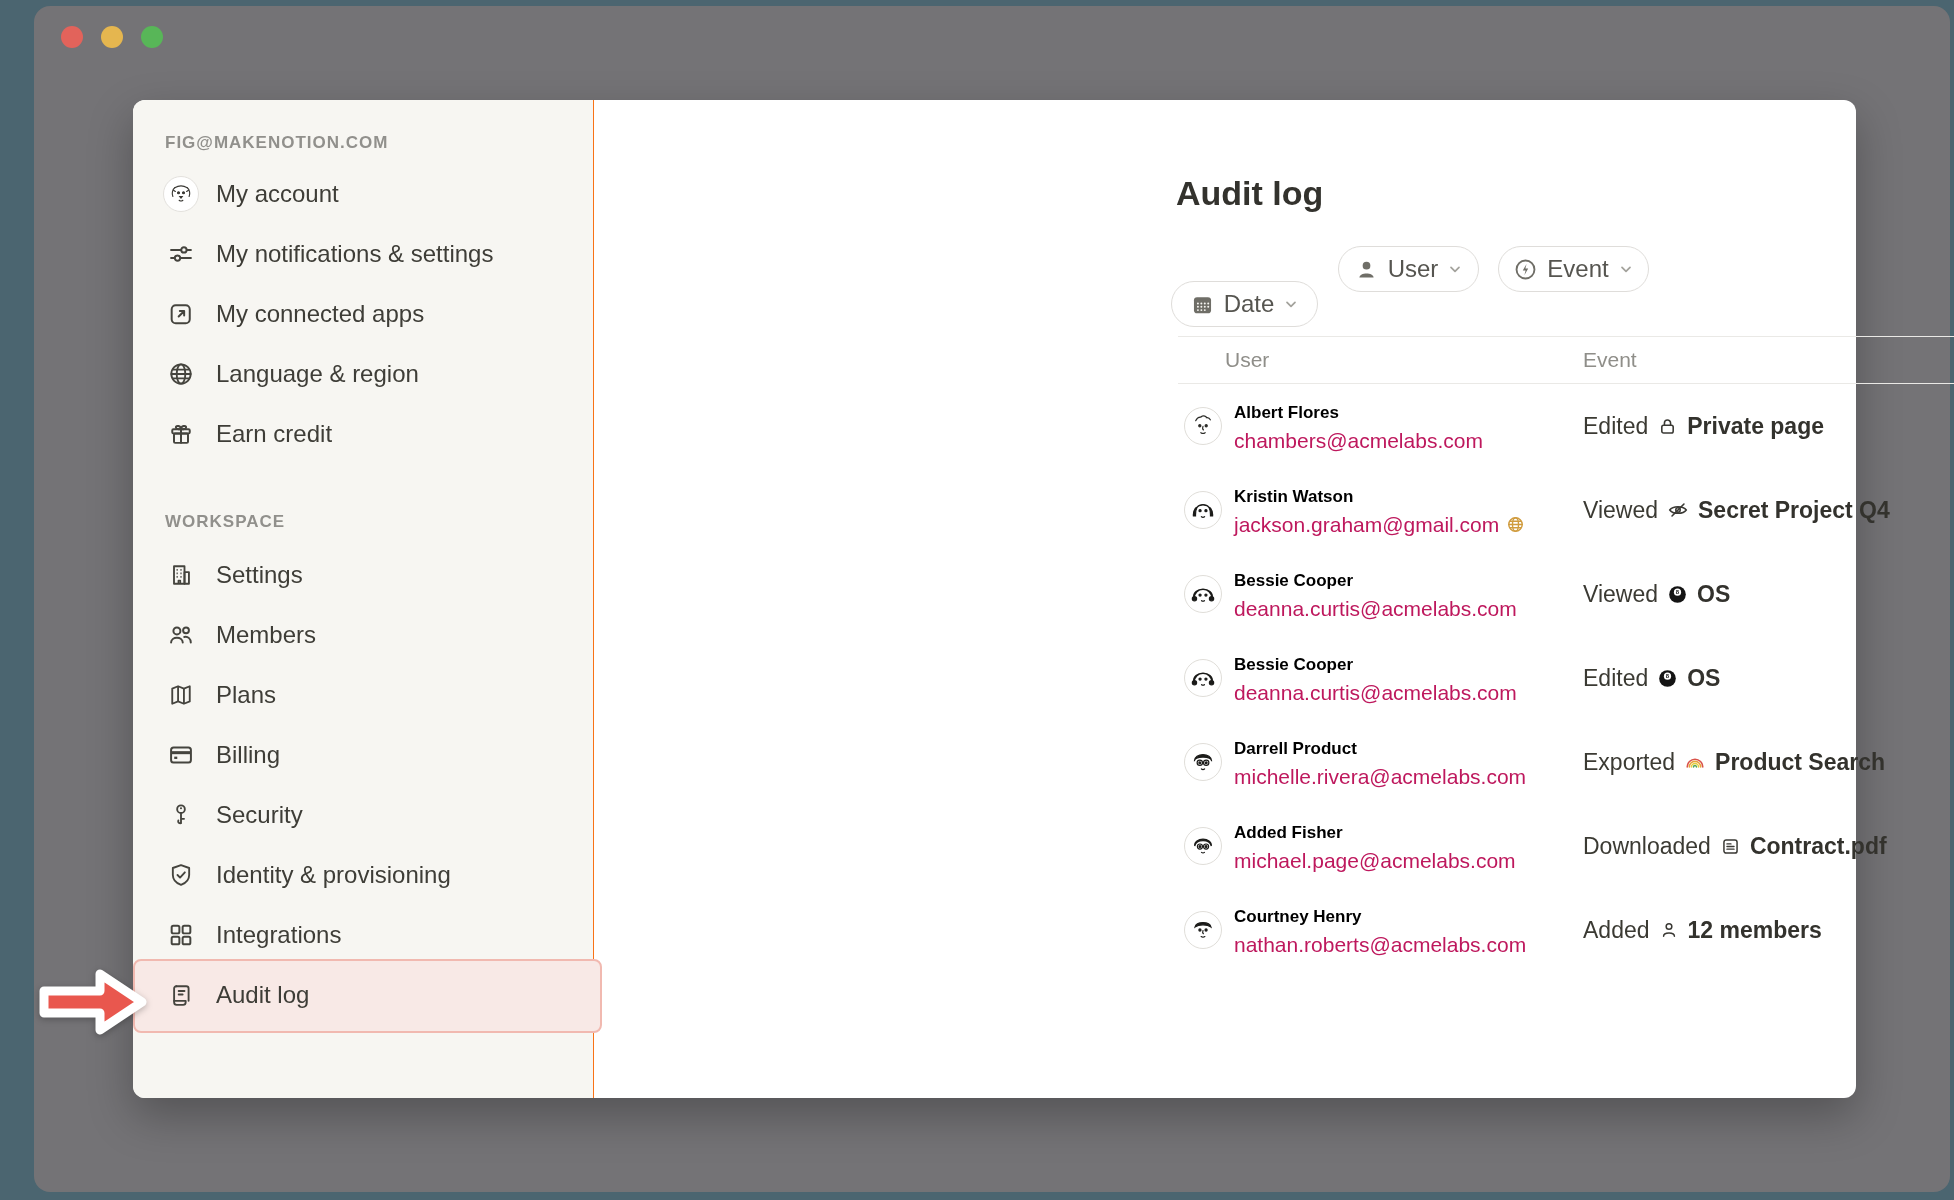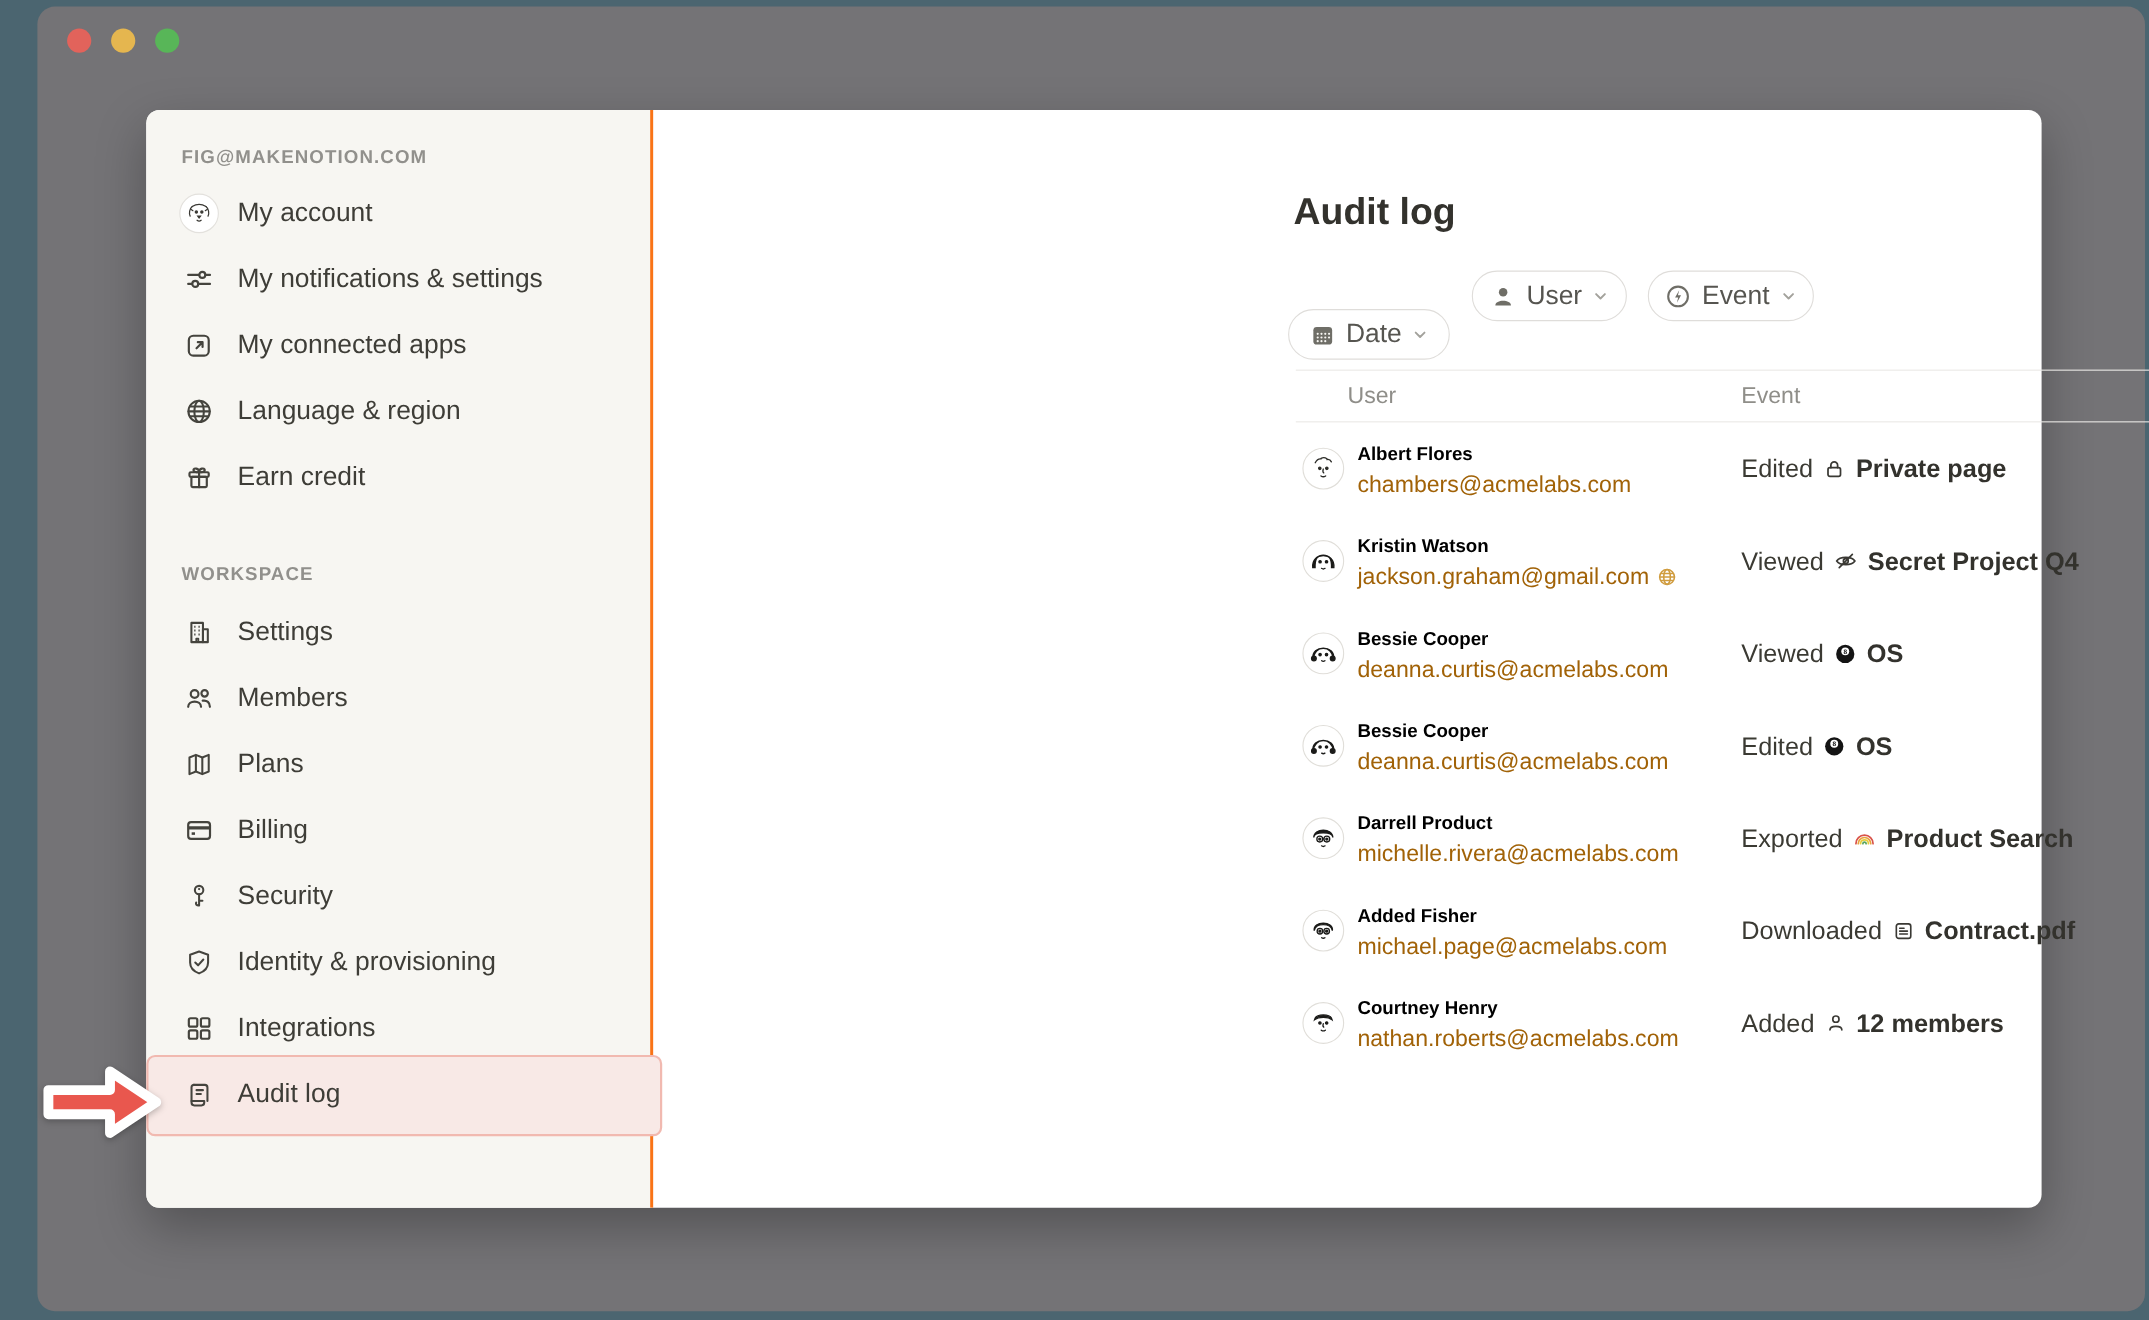--- a/index.html
+++ b/index.html
@@ -13,21 +13,21 @@
   .light.red    { background:#e2635b; }
   .light.yellow { background:#e5b64f; }
   .light.green  { background:#58b658; }
 
   .modal { position:absolute; left:99px; top:94px; width:1723px; height:998px;
            background:#ffffff; border-radius:12px; box-shadow:0 18px 45px rgba(0,0,0,.28);
            display:flex; }
 
   
   .sidebar { position:relative; width:461px; flex:0 0 461px; background:#f7f6f2;
-             border-right:3px solid #f97316; border-radius:12px 0 0 12px; overflow:visible; }
+             border-right:1px solid #f97316; border-radius:12px 0 0 12px; overflow:visible; }
   .acct-header, .ws-header { position:absolute; left:32px; font-size:17px; font-weight:600;
              letter-spacing:1px; color:#91908c; }
   .acct-header { top:33px; }
   .ws-header   { top:412px; }
   .srow { position:absolute; left:30px; height:44px; display:flex; align-items:center; z-index:1; width:400px; }
   .srow .icw { width:36px; height:36px; display:flex; align-items:center; justify-content:center; flex:0 0 36px; }
   .srow .lbl { margin-left:17px; font-size:24px; color:#3e3d37; white-space:nowrap; }
   .avatar-sm { width:36px; height:36px; border-radius:50%; background:#fff; border:1px solid #e3e1dd;
                display:flex; align-items:center; justify-content:center; }
   .hl-box { position:absolute; left:0; top:859px; width:469px; height:74px; background:#f8e9e6;
@@ -53,21 +53,21 @@
   .c2 { width:373px; flex:0 0 373px; }
   .thead .c1 { padding-left:47px; }
 
   .trow { height:84px; display:flex; align-items:center; }
   .trow:first-of-type { margin-top:6px; }
   .ucell { display:flex; align-items:center; }
   .avatar { width:38px; height:38px; margin-left:6px; border-radius:50%; background:#fff;
             border:1px solid #e0ded9; flex:0 0 38px; display:flex; align-items:center; justify-content:center; }
   .uinfo { margin-left:12px; }
   .uname { font-size:17px; font-weight:700; color:#000000; line-height:28px; }
-  .umail { font-size:21px; color:#a16207; line-height:27px; display:flex; align-items:center; gap:7px; }
+  .umail { font-size:21px; color:#be185d; line-height:27px; display:flex; align-items:center; gap:7px; }
   .ecell { display:flex; align-items:center; gap:9px; font-size:23px; color:#3b3a33; }
   .etarget { font-weight:700; color:#33322d; }
   svg { display:block; }
 </style>
 </head>
 <body>
 
 <div class="window">
   <div class="lights">
     <div class="light red"></div>

